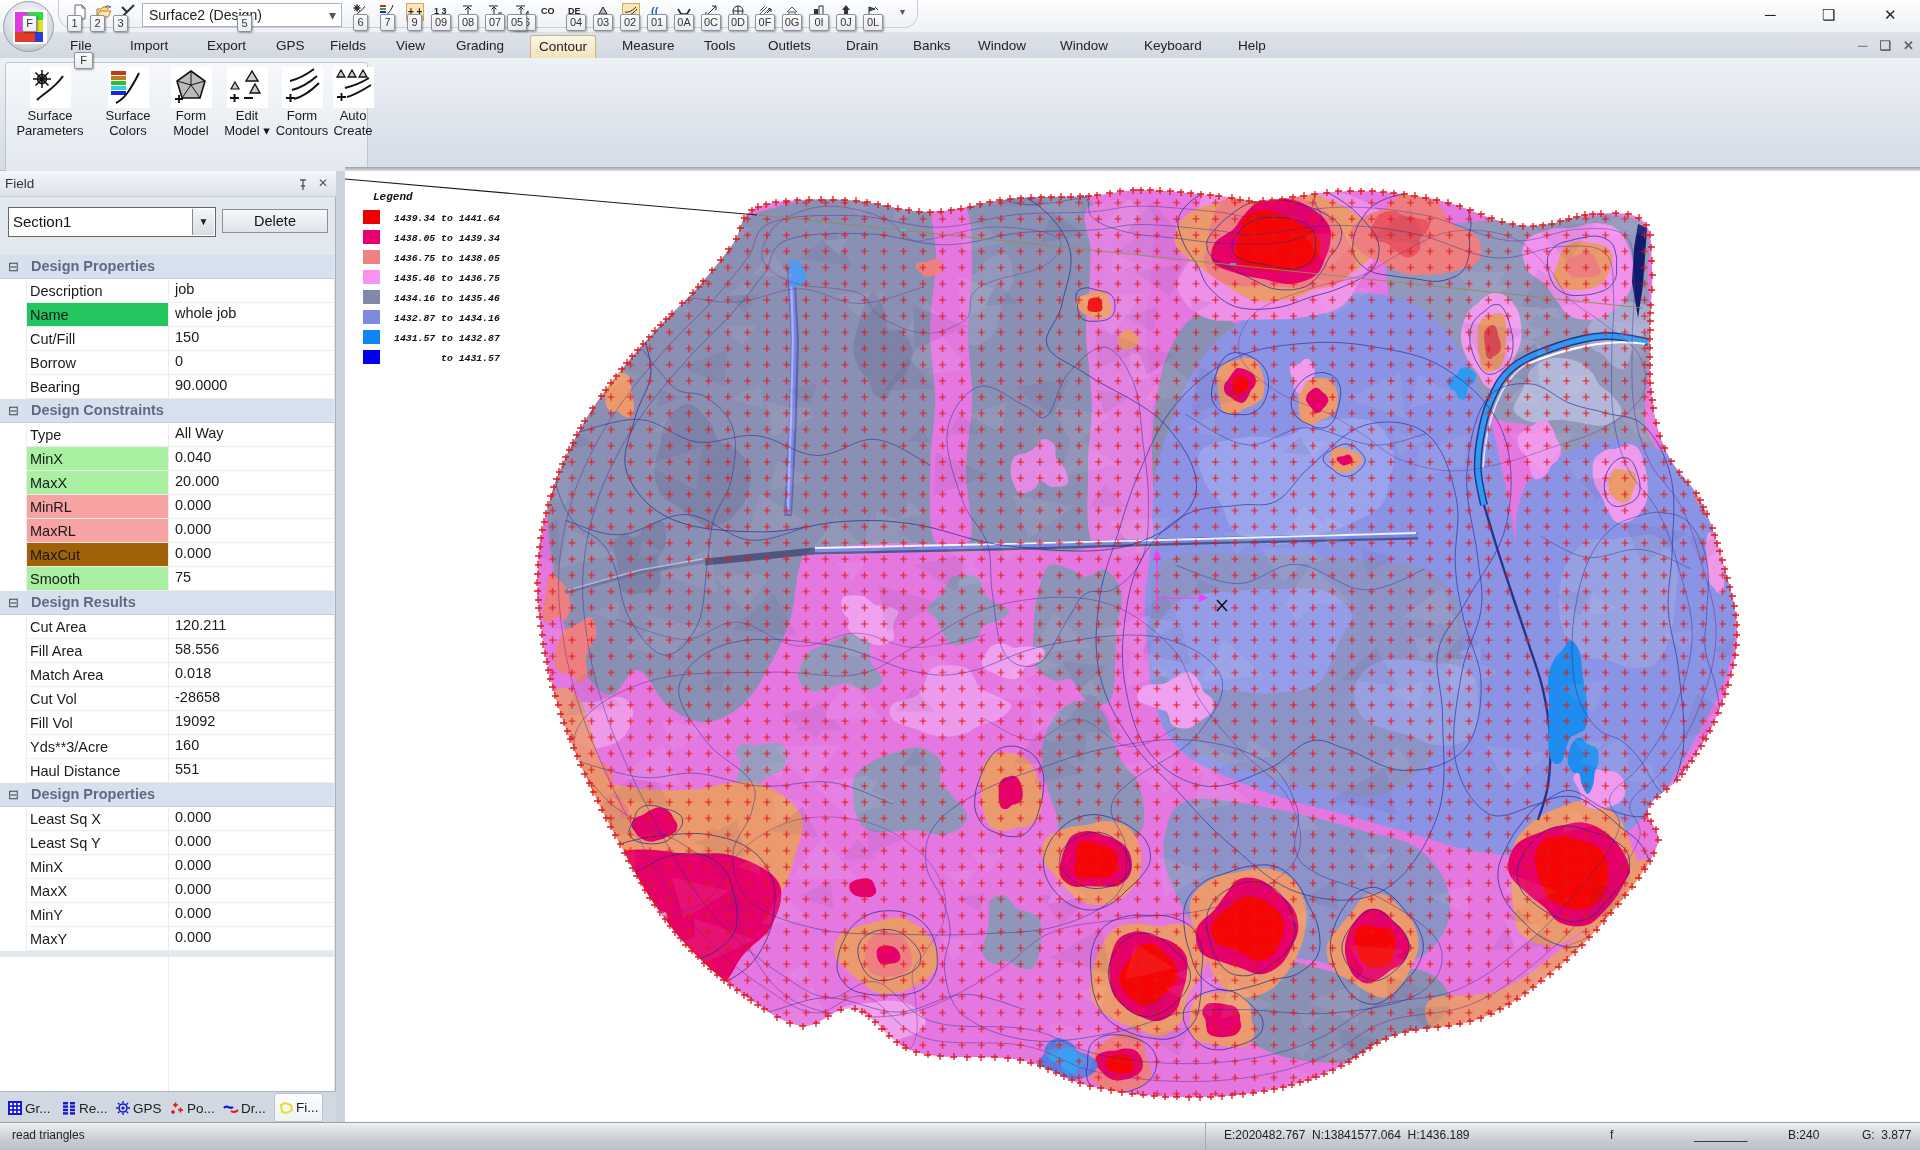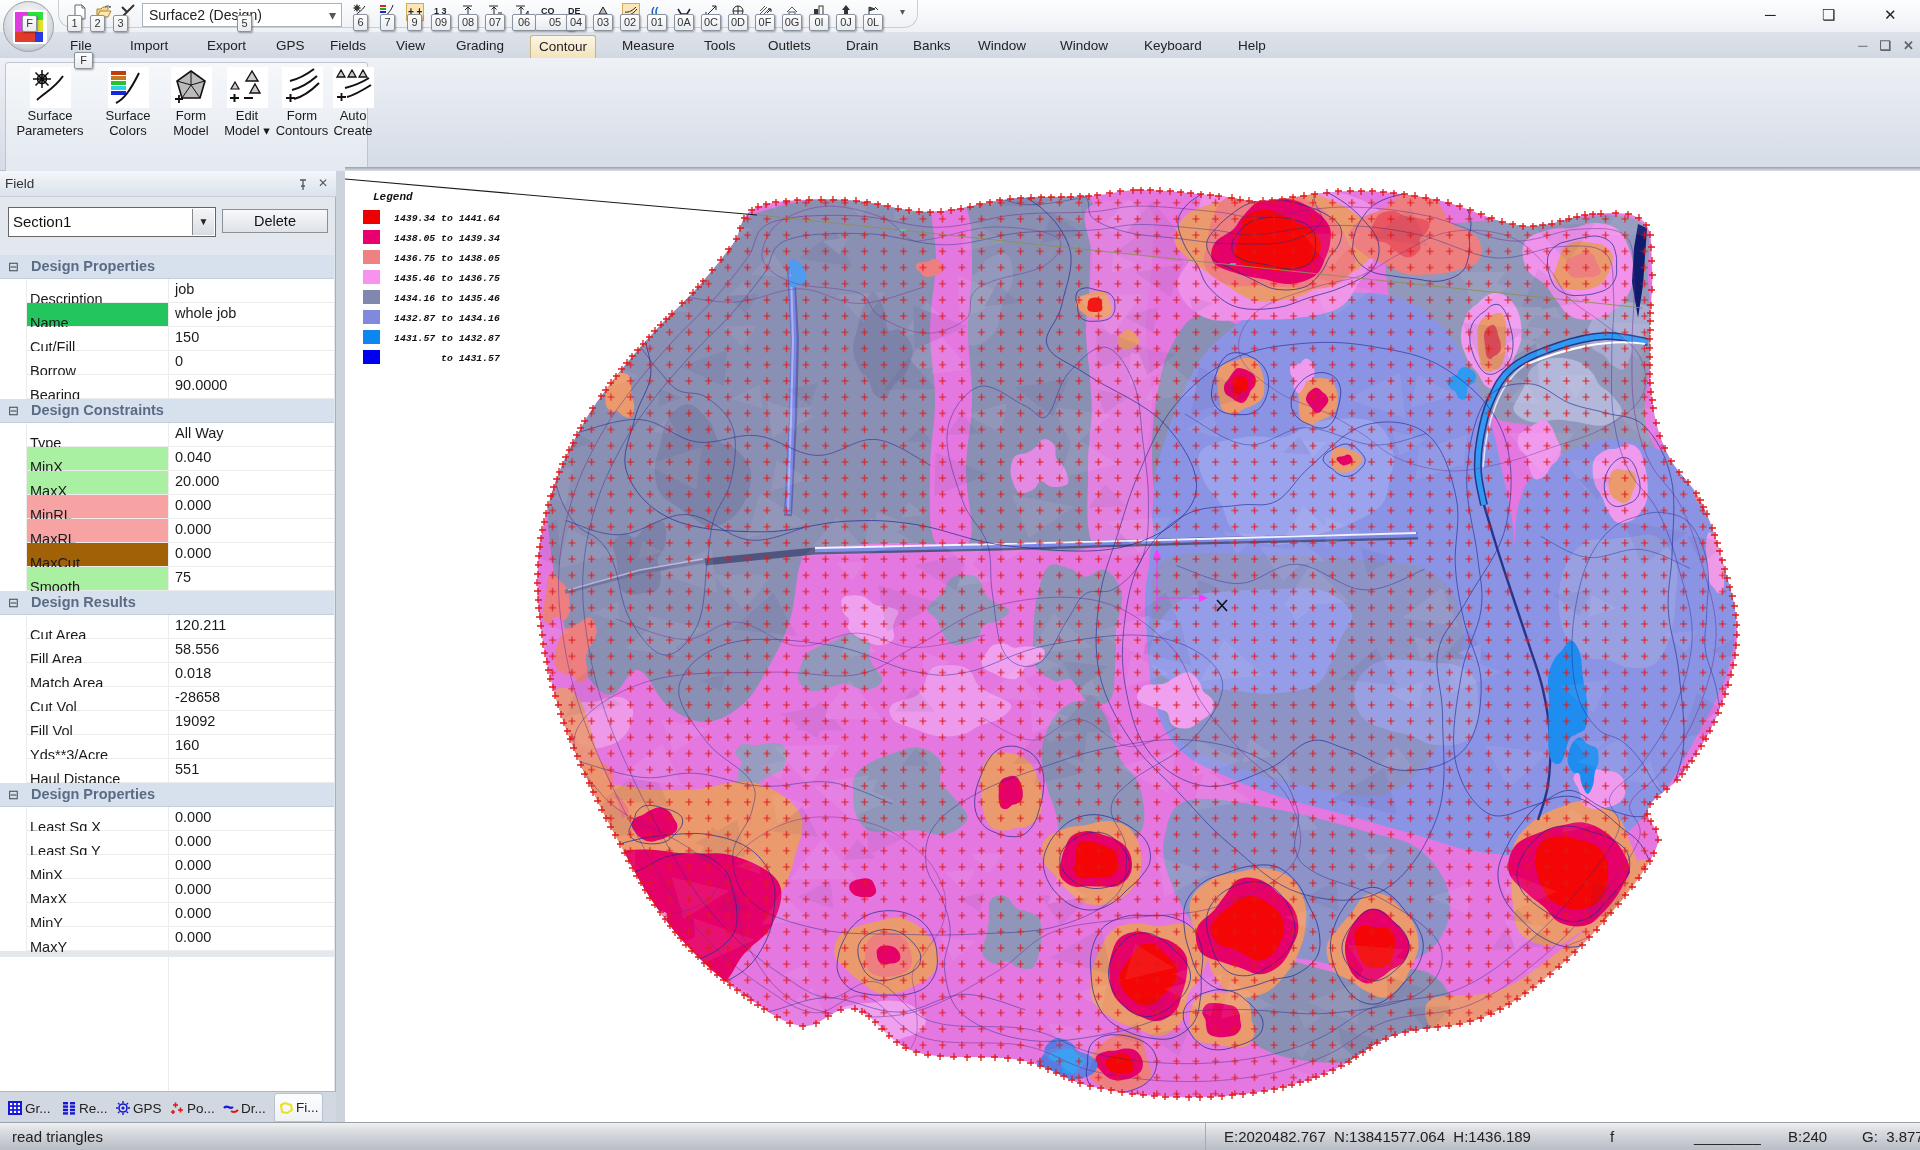--- a/index.html
+++ b/index.html
@@ -24,28 +24,28 @@
 .ptitle{position:absolute;left:0;top:0;width:336px;height:26px;background:linear-gradient(#f4f7fa,#dbe2eb);font-size:13.5px;color:#333;padding:5px 0 0 5px;border-bottom:1px solid #c8cfd9}
 .pcombo{position:absolute;left:8px;top:36px;width:208px;height:30px;background:#fff;border:1px solid #666;font-size:15px;color:#111;padding:5px 4px}
 .pcombo .arr{position:absolute;right:1px;top:1px;width:22px;height:26px;background:linear-gradient(#f4f6f8,#d8dde4);border-left:1px solid #888;text-align:center;line-height:25px;font-size:10px;color:#222}
 .pdel{position:absolute;left:222px;top:38px;width:106px;height:24px;background:linear-gradient(#f7f8fa,#dfe3e9);border:1px solid #8a8f98;font-size:14.5px;color:#111;text-align:center;line-height:22px}
 .pgrid{position:absolute;left:0;top:84px;width:334px;background:#fff}
 .ghdr{height:24px;background:#d7e1ee;border-bottom:1px solid #c5cedd;position:relative}
 .gbox{position:absolute;left:8px;top:4px;font-size:13px;color:#444}
 .ghtxt{position:absolute;left:31px;top:3px;font-size:14.5px;font-weight:bold;color:#5b6b85}
 .grow{height:24px;position:relative;border-bottom:1px solid #ececec;background:#fff}
 .ggut{position:absolute;left:0;top:0;width:27px;height:24px;background:#fff;border-right:1px solid #ececec}
-.glab{position:absolute;left:27px;top:0;width:141px;height:23px;font-size:14.5px;color:#1a1a1a;padding:12px 0 0 3px}
+.glab{position:absolute;left:27px;top:0;width:141px;height:23px;font-size:14.5px;color:#1a1a1a;padding:4px 0 0 3px}
 .gval{position:absolute;left:168px;top:0;width:166px;height:23px;font-size:14.5px;color:#1a1a1a;padding:2px 0 0 6px;border-left:1px solid #ececec}
 .pwhite{position:absolute;left:0;top:786px;width:334px;height:134px;background:#fff}
 .pwdiv{position:absolute;left:168px;top:0;width:1px;height:134px;background:#ececec}
 .btabs{position:absolute;left:0;top:1091px;width:336px;height:43px;background:#d2d8e1;border-top:1px solid #aeb6c2}
 .btab{position:absolute;top:4px;height:24px;font-size:13.5px;color:#222;display:flex;align-items:center;gap:2px;padding:2px 3px}
 .btab.sel{background:linear-gradient(#fdfdfe,#eef2f6);border:1px solid #b9c2ce;border-radius:3px 3px 0 0;top:1px;height:29px}
-.statusbar{position:absolute;left:0;top:1122px;width:1920px;height:28px;background:linear-gradient(#f0f1f3 0%,#dddfe3 25%,#c3c7ce 75%,#babfc7);border-top:1px solid #9aa0a8;font-size:15px;color:#222}
+.statusbar{position:absolute;left:0;top:1122px;width:1920px;height:28px;background:linear-gradient(#f0f1f3 0%,#dddfe3 25%,#c3c7ce 75%,#babfc7);border-top:1px solid #9aa0a8;font-size:12px;color:#222}
 .splitter{position:absolute;left:336px;top:171px;width:9px;height:951px;background:#cdd3dc}
 .mapborder{position:absolute;left:345px;top:167px;width:1575px;height:4px;background:linear-gradient(#9aa0a8,#dfe3e8)}
 </style></head><body>
 <div id="root">
 <div class="titlebar"></div>
 <div style="position:absolute;left:58px;top:0px;width:860px;height:28px;border:1px solid #c9ced6;border-radius:0 0 14px 14px;border-top:none;background:linear-gradient(#fcfdfe,#f0f2f6)"></div>
 <div class="appbtn">
       <svg width="34" height="34">
         <rect x="0" y="0" width="34" height="34" rx="3" fill="#fff"></rect>
         <rect x="2" y="2" width="13" height="20" fill="#e23ae2"></rect>
@@ -145,21 +145,21 @@
 <span style="position:absolute;left:1765px;top:6px;font-size:15px;color:#222;z-index:6">─</span>
     <span style="position:absolute;left:1822px;top:6px;font-size:15px;color:#222;z-index:6">❏</span>
     <span style="position:absolute;left:1884px;top:6px;font-size:15px;color:#222;z-index:6">✕</span>
 <div class="kt" style="left:353px;top:14px;width:15px">6</div>
     <div class="kt" style="left:380px;top:14px;width:15px">7</div>
     <div class="kt" style="left:407px;top:14px;width:15px">9</div>
     <div class="kt" style="left:431px;top:14px;width:20px">09</div>
     <div class="kt" style="left:458px;top:14px;width:20px">08</div>
     <div class="kt" style="left:485px;top:14px;width:20px">07</div>
     <div class="kt" style="left:512px;top:14px;width:24px">06</div>
-    <div class="kt" style="left:535px;top:14px;width:40px">05</div>
+    <div class="kt" style="left:507px;top:14px;width:20px">05</div>
     <div class="kt" style="left:566px;top:14px;width:20px">04</div>
     <div class="kt" style="left:593px;top:14px;width:20px">03</div>
     <div class="kt" style="left:620px;top:14px;width:20px">02</div>
     <div class="kt" style="left:647px;top:14px;width:20px">01</div>
     <div class="kt" style="left:674px;top:14px;width:20px">0A</div>
     <div class="kt" style="left:701px;top:14px;width:20px">0C</div>
     <div class="kt" style="left:728px;top:14px;width:20px">0D</div>
     <div class="kt" style="left:755px;top:14px;width:20px">0F</div>
     <div class="kt" style="left:782px;top:14px;width:20px">0G</div>
     <div class="kt" style="left:809px;top:14px;width:20px">0I</div>

